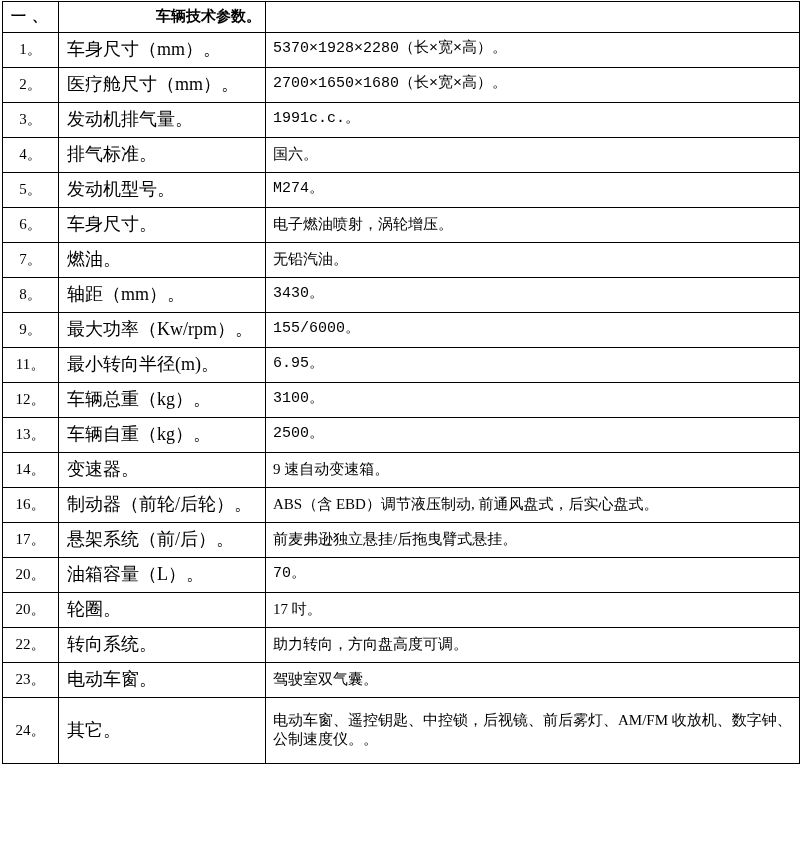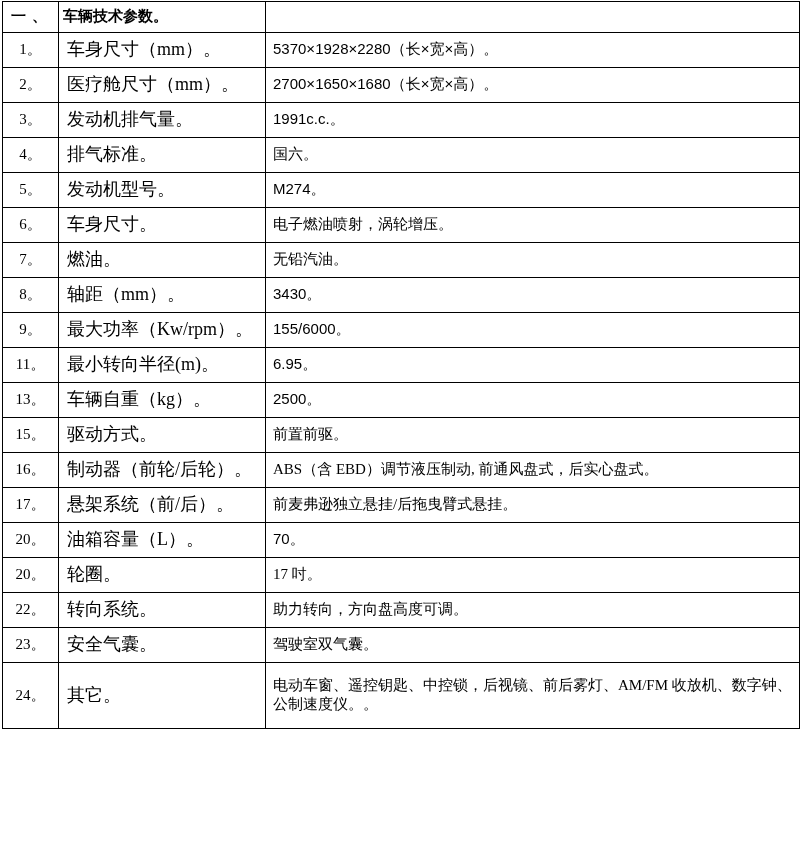--- a/index.html
+++ b/index.html
@@ -41,20 +41,21 @@
     font-weight: bold;
     font-size: 15px;
   }
   .title-cell-num {
     text-align: left;
     padding-left: 8px !important;
     letter-spacing: 6px;
   }
   .title-cell-name {
     font-weight: bold;
+    text-align: right;
   }
   .title-cell-val {
     font-weight: bold;
   }
 
   .row td { height: 29px; }
   .num {
     text-align: center;
     font-size: 15px;
     font-family: "Liberation Serif", serif;
@@ -62,21 +63,21 @@
   .name {
     font-size: 18px;
     font-weight: normal;
     padding-left: 8px !important;
   }
   .val {
     font-size: 15px;
     padding-left: 7px !important;
   }
   .val.latin {
-    font-family: Liberation Sans, sans-serif;
+    font-family: Liberation Mono, monospace;
   }
   .tall td { height: 60px; }
   .wrapval {
     line-height: 1.55;
   }
 </style>
 </head>
 <body>
 
 <div class="page">
@@ -137,28 +138,33 @@
         <td class="num">9。</td>
         <td class="name">最大功率（Kw/rpm）。</td>
         <td class="val latin">155/6000。</td>
       </tr>
       <tr class="row">
         <td class="num">11。</td>
         <td class="name">最小转向半径(m)。</td>
         <td class="val latin">6.95。</td>
       </tr>
       <tr class="row">
+        <td class="num">12。</td>
+        <td class="name">车辆总重（kg）。</td>
+        <td class="val latin">3100。</td>
+      </tr>
+      <tr class="row">
         <td class="num">13。</td>
         <td class="name">车辆自重（kg）。</td>
         <td class="val latin">2500。</td>
       </tr>
       <tr class="row">
-        <td class="num">15。</td>
-        <td class="name">驱动方式。</td>
-        <td class="val">前置前驱。</td>
+        <td class="num">14。</td>
+        <td class="name">变速器。</td>
+        <td class="val">9 速自动变速箱。</td>
       </tr>
       <tr class="row">
         <td class="num">16。</td>
         <td class="name">制动器（前轮/后轮）。</td>
         <td class="val">ABS（含 EBD）调节液压制动, 前通风盘式，后实心盘式。</td>
       </tr>
       <tr class="row">
         <td class="num">17。</td>
         <td class="name">悬架系统（前/后）。</td>
         <td class="val">前麦弗逊独立悬挂/后拖曳臂式悬挂。</td>
@@ -173,21 +179,21 @@
         <td class="name">轮圈。</td>
         <td class="val">17 吋。</td>
       </tr>
       <tr class="row">
         <td class="num">22。</td>
         <td class="name">转向系统。</td>
         <td class="val">助力转向，方向盘高度可调。</td>
       </tr>
       <tr class="row">
         <td class="num">23。</td>
-        <td class="name">安全气囊。</td>
+        <td class="name">电动车窗。</td>
         <td class="val">驾驶室双气囊。</td>
       </tr>
       <tr class="row tall">
         <td class="num">24。</td>
         <td class="name">其它。</td>
         <td class="val wrapval">电动车窗、遥控钥匙、中控锁，后视镜、前后雾灯、AM/FM 收放机、数字钟、公制速度仪。。</td>
       </tr>
     </tbody>
   </table>
 </div>

